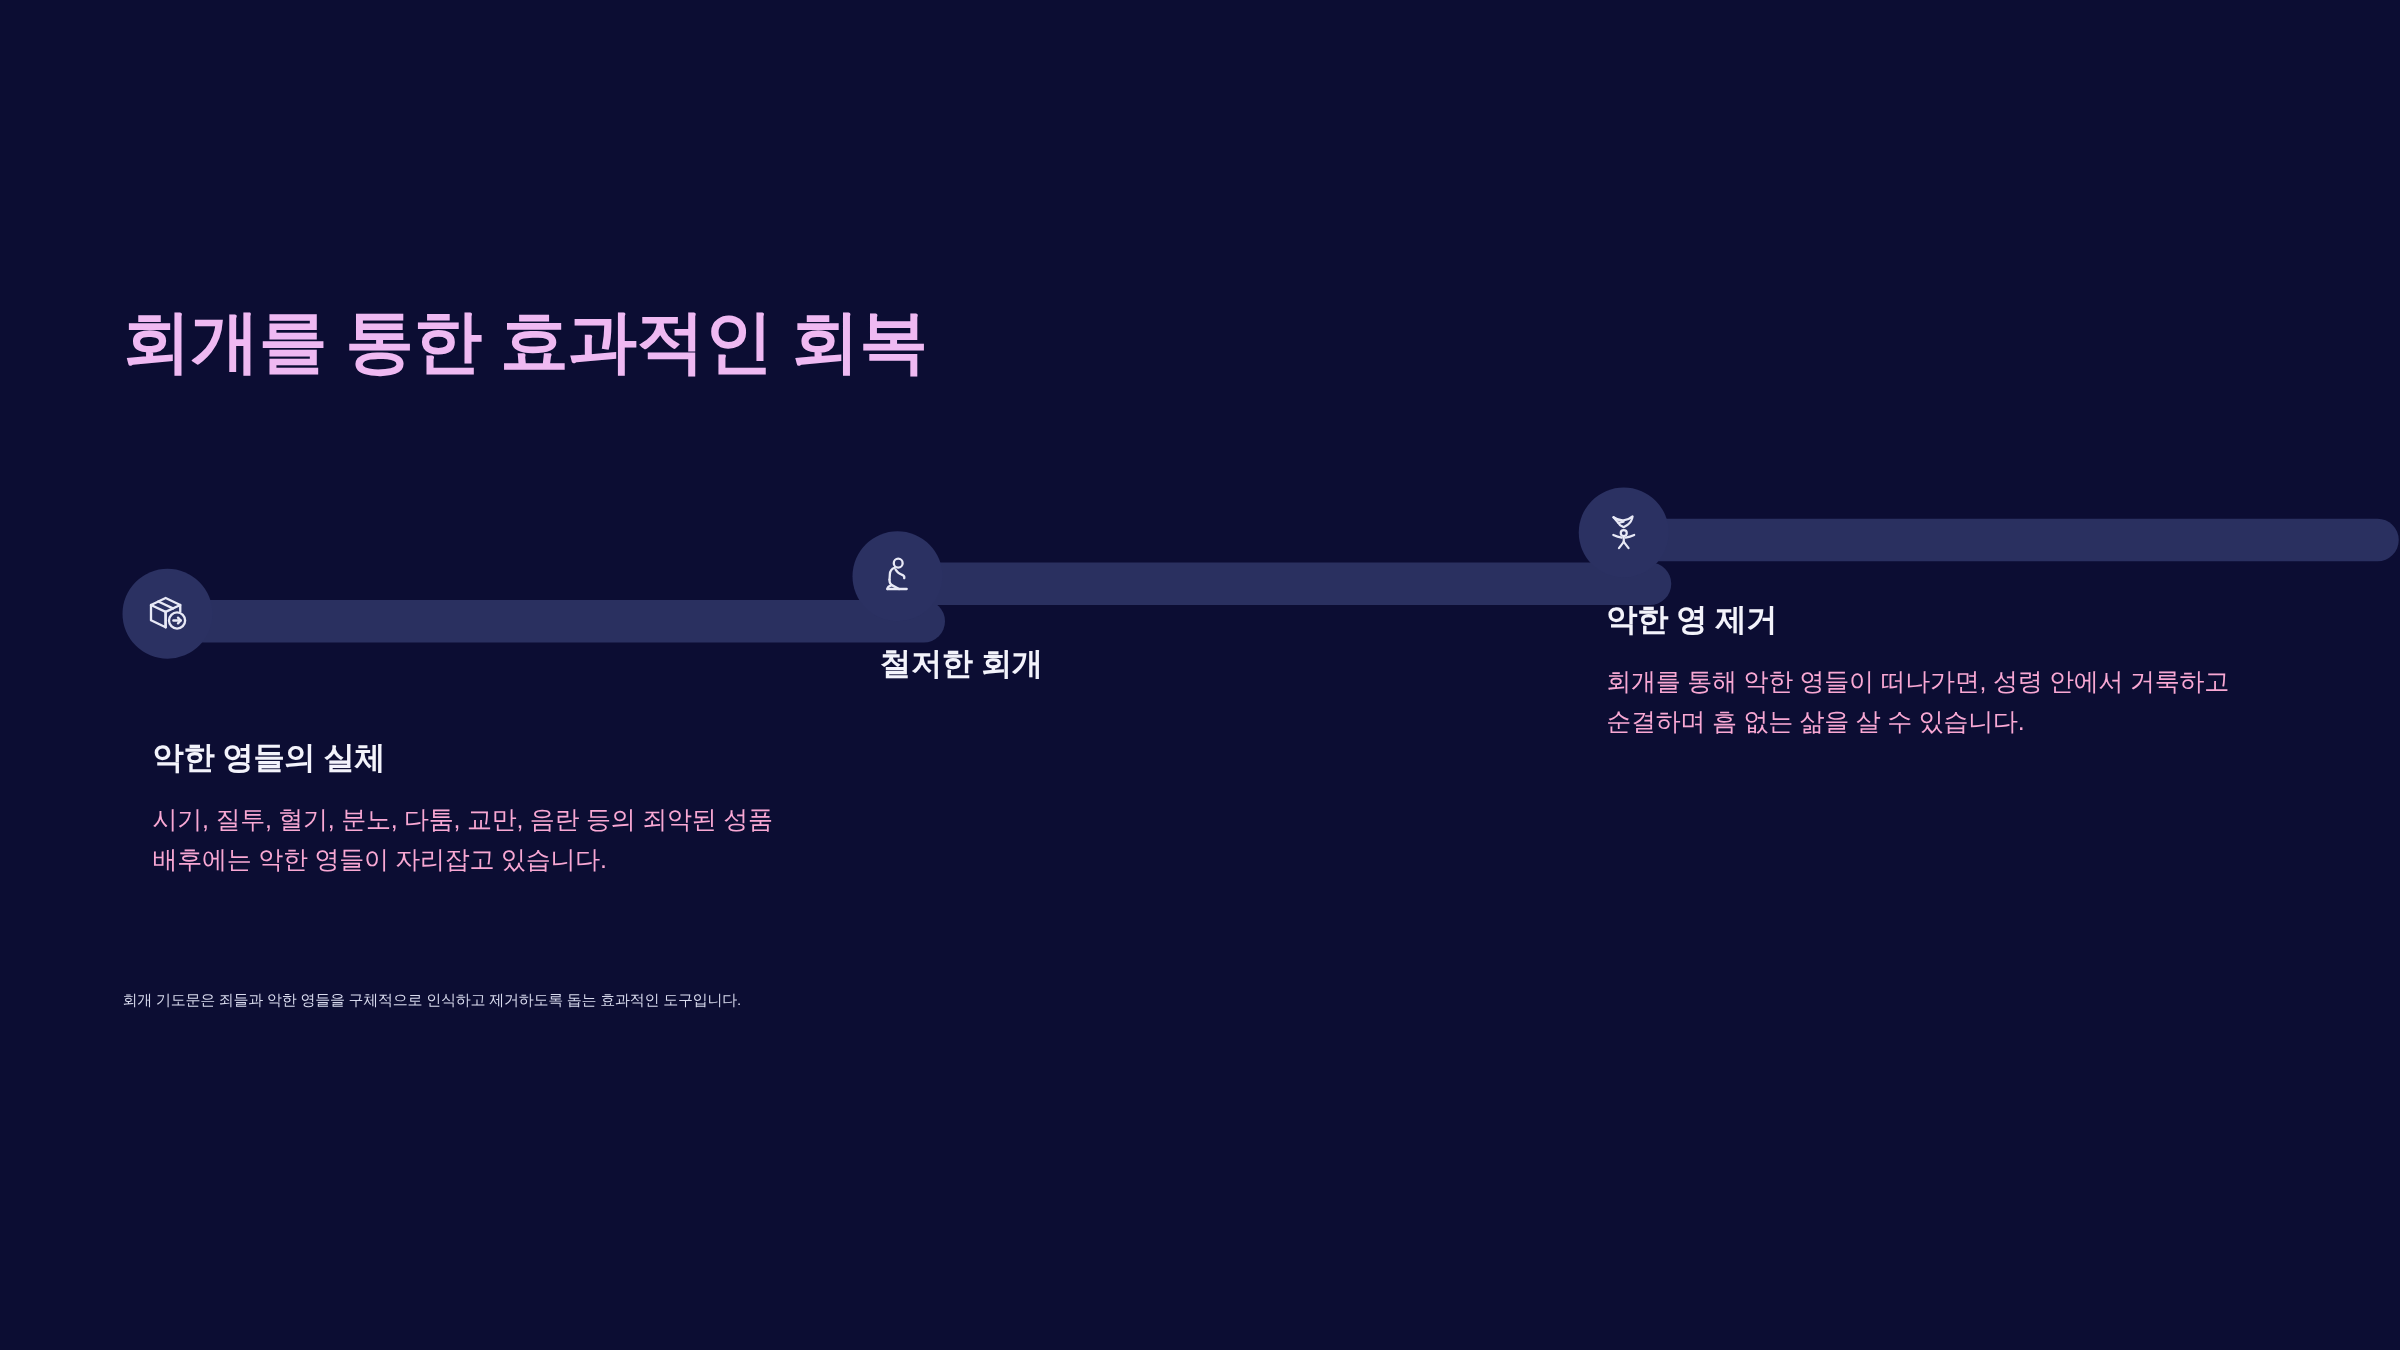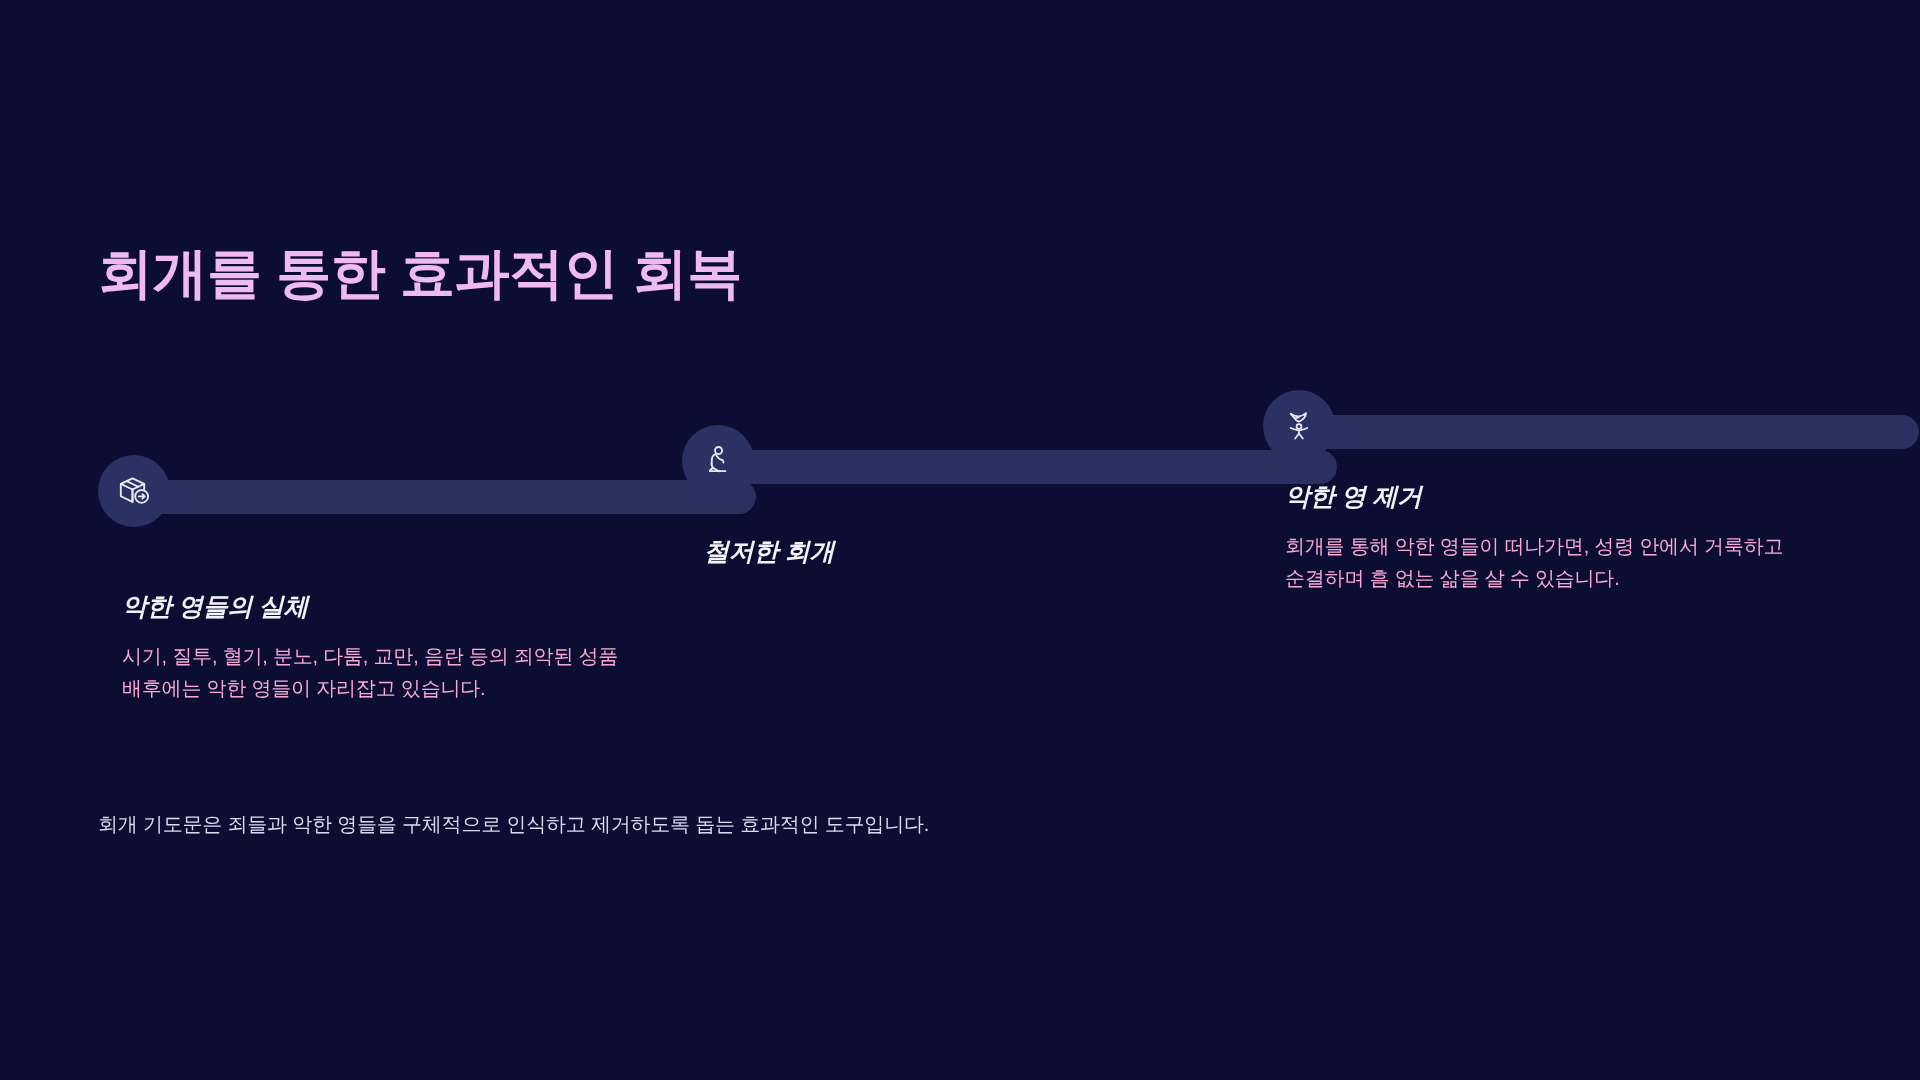--- a/index.html
+++ b/index.html
@@ -71,50 +71,49 @@
 
   .step-body { position:absolute; }
 
   .step-title {
     font-size:25px;
     font-weight:700;
     color:#f3f3fb;
     line-height:1.3;
     letter-spacing:-0.3px;
     white-space:nowrap;
-    font-style:italic;
   }
 
   .step-desc {
     margin-top:17px;
     font-size:20px;
     line-height:1.62;
     color:#f9a8d4;
     letter-spacing:-0.2px;
   }
 
   
   #step-1 { left:98px;  top:455px; }
   #step-1 .step-bar  { left:48px; width:610px; }
   #step-1 .step-body { left:24px; top:135px; width:520px; }
 
   #step-2 { left:682px; top:425px; }
   #step-2 .step-bar  { left:48px; width:607px; }
-  #step-2 .step-body { left:22px; top:90px;  width:518px;margin-top:20px; }
+  #step-2 .step-body { left:22px; top:90px;  width:518px; }
 
   #step-3 { left:1263px; top:390px; }
   #step-3 .step-bar  { left:48px; width:608px; }
   #step-3 .step-body { left:22px; top:90px;  width:520px; }
 
   
   .footnote {
     position:absolute;
     left:98px;
-    top:809px;
-    font-size:20px;
+    top:791px;
+    font-size:12px;
     line-height:1.5;
     color:#d9dbee;
     letter-spacing:-0.2px;
     white-space:nowrap;
   }
 </style>
 </head>
 <body>
 
 <div class="slide">

